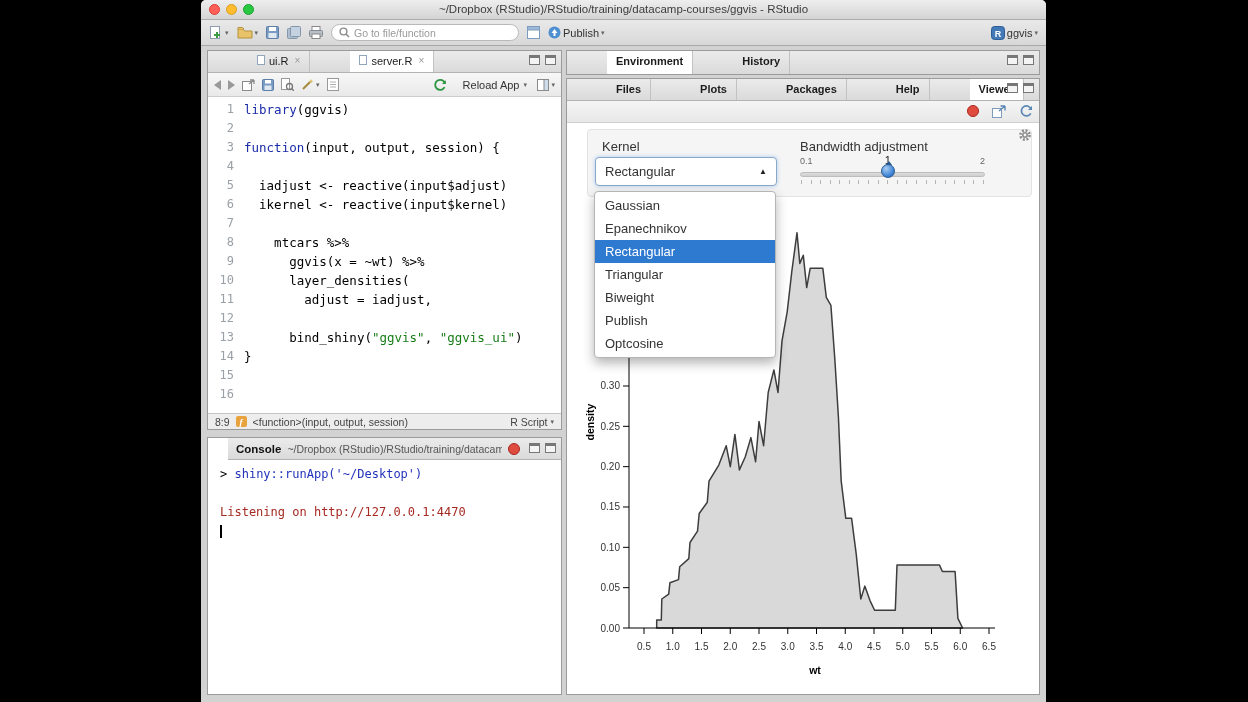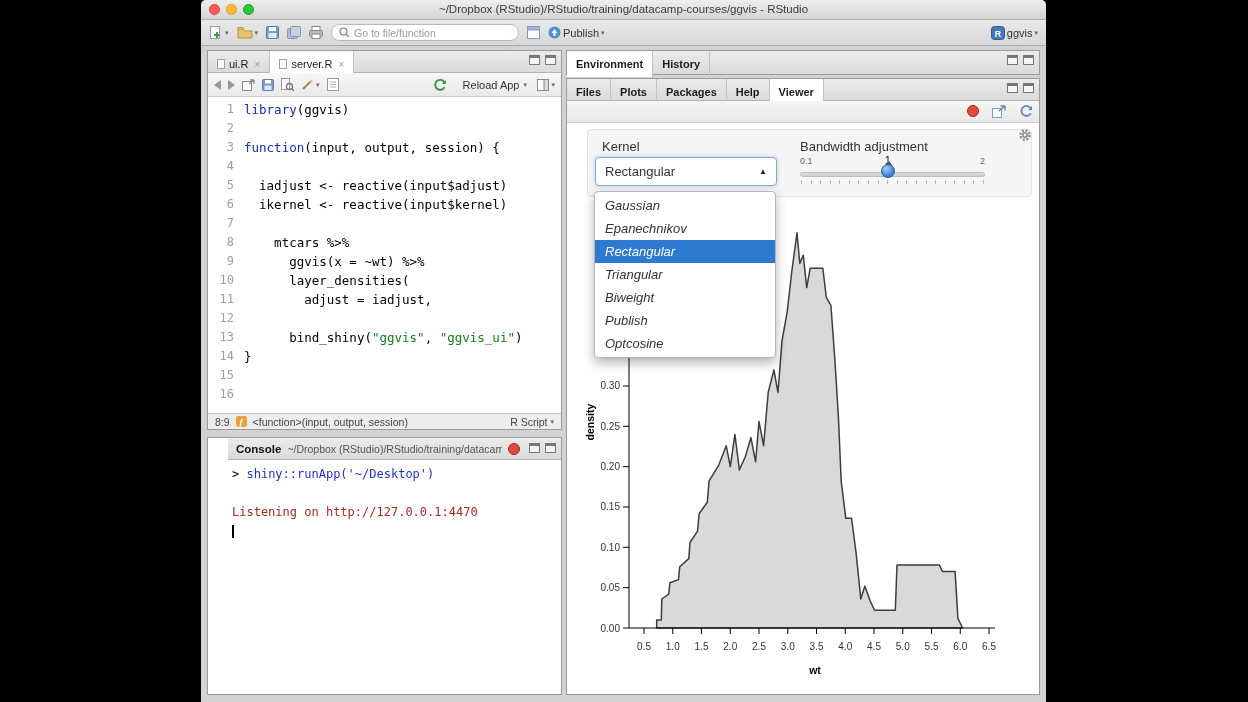--- a/index.html
+++ b/index.html
@@ -32,22 +32,22 @@
   .goto-box input { border:0; outline:0; flex:1; font-size:10.5px; color:#444;
     font-family:"Liberation Sans",sans-serif; background:transparent; }
   .goto-box input::placeholder { color:#9a9a9a; }
   .tlabel { font-size:11px; color:#333; }
   .spacer { flex:1; }
 
   
   .pane { position:absolute; background:#fff; border:1px solid #9b9b9b; }
   .tabbar { height:22px; background:linear-gradient(#ebebeb,#dadada);
     border-bottom:1px solid #b3b3b3; display:flex; align-items:stretch; position:relative; }
-  .tab { display:inline-flex; align-items:center; gap:4px; padding:13px 9px;
-    font-size:11px; color:#1c1c1c; border-right:1px solid #c2c2c2; cursor:default; }
+  .tab { display:inline-flex; align-items:flex-start; gap:4px; padding:4px 9px;
+    font-size:11px; color:#1c1c1c; border-right:1px solid #c2c2c2; cursor:default;margin-left:40px; }
   .tab.bold { font-weight:bold; }
   .tab.active { background:#fff; }
   .tab .x { color:#999; font-size:10px; margin-left:2px; }
   .ficon { width:8px; height:10px; background:#fff; border:1px solid #93a4bd; }
   .pane-controls { position:absolute; right:5px; top:4px; display:flex; gap:5px; }
   .wicon { width:11px; height:10px; border:1px solid #777; background:#f4f4f4; position:relative; }
   .wicon::before { content:""; position:absolute; left:0; right:0; top:0; height:2px; background:#777; }
 
   
   .source-pane { left:6px; top:50px; width:355px; height:380px; }
@@ -77,21 +77,21 @@
   .status-right { margin-left:auto; display:flex; align-items:center; gap:3px; }
 
   
   .console-pane { left:6px; top:437px; width:355px; height:258px; }
   .console-header { height:22px; background:linear-gradient(#ebebeb,#dadada);
     border-bottom:1px solid #b3b3b3; display:flex; align-items:center; padding:0 8px; gap:6px; position:relative;margin-left:20px; }
   .console-title { font-size:11.5px; font-weight:bold; color:#111; }
   .console-path { font-size:10.5px; color:#555; white-space:nowrap; overflow:hidden; max-width:215px; }
   .stop-dot { width:12px; height:12px; border-radius:50%; background:#e04b3f; border:1px solid #a8281f; }
   .console-body { position:absolute; top:22px; left:0; right:0; bottom:0; background:#fff;
-    font-family:"DejaVu Sans Mono",monospace; font-size:12px; padding:5px 0 0 24px; }
+    font-family:"DejaVu Sans Mono",monospace; font-size:12px; padding:5px 0 0 12px; }
   .con-row { height:19px; line-height:19px; white-space:pre; }
   .cseg-prompt { color:#000; }
   .cseg-input { color:#2233bb; }
   .cseg-message { color:#a52a22; }
   .console-cursor { display:inline-block; width:2px; height:13px; background:#000; vertical-align:middle; }
 
   
   .env-pane { left:365px; top:50px; width:474px; height:25px; }
   .env-pane .tabbar { height:23px; border-bottom:0; }
   .files-pane { left:365px; top:78px; width:474px; height:617px; }
@@ -123,21 +123,21 @@
   .stick { width:1px; height:4px; background:#b5b5b5; }
   .s-handle { position:absolute; top:12px; width:14px; height:14px; border-radius:50%;
     background:radial-gradient(circle at 35% 30%, #a9cdf2, #3e83d6 65%, #2b66ad);
     border:1px solid #27588f; }
   .s-handle::before { content:""; position:absolute; left:4px; top:-4px; width:0; height:0;
     border-left:3px solid transparent; border-right:3px solid transparent; border-bottom:4px solid #27588f; }
 
   .dropdown { position:absolute; left:27px; top:68px; width:182px; background:#fff;
     border:1px solid #b5b5b5; border-radius:4px; box-shadow:0 5px 12px rgba(0,0,0,.3);
     z-index:20; overflow:hidden; padding:2px 0; }
-  .dd-item { height:23px; line-height:23px; padding-left:10px; font-size:13px; color:#333;font-style:italic; }
+  .dd-item { height:23px; line-height:23px; padding-left:10px; font-size:13px; color:#333; }
   .dd-item.selected { background:#2e7ad1; color:#fff; }
 
   .plot-svg { position:absolute; left:8px; top:75px; z-index:1; }
 
   
   svg.i { display:block; }
 </style>
 </head>
 <body>
 

